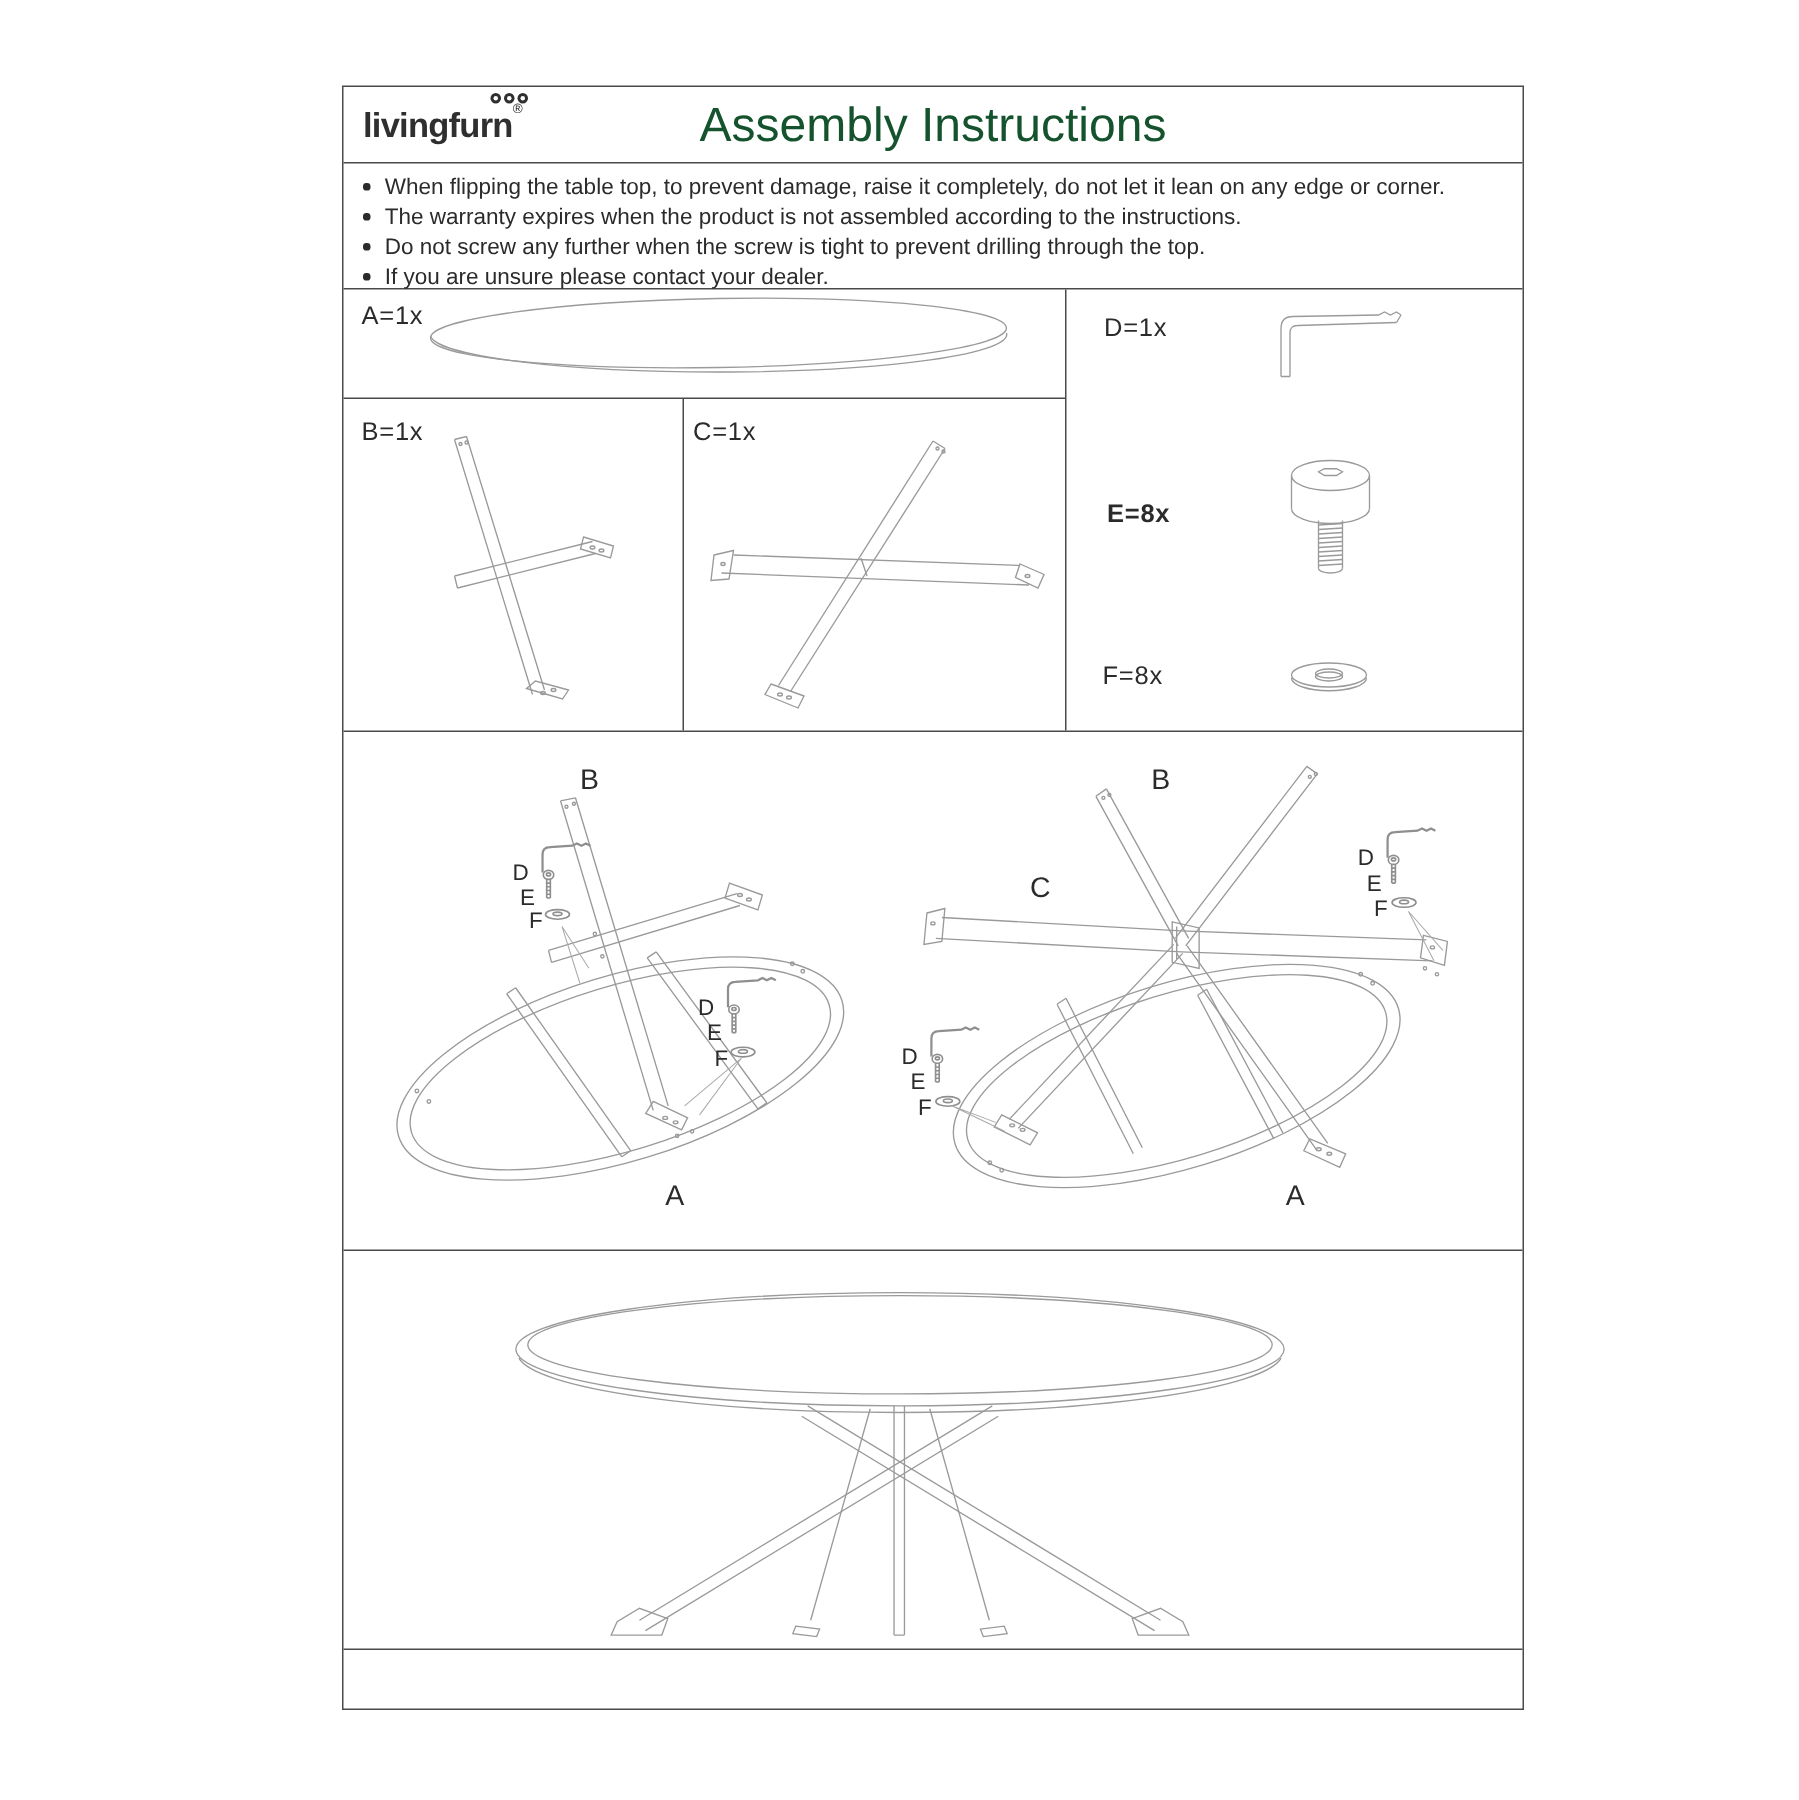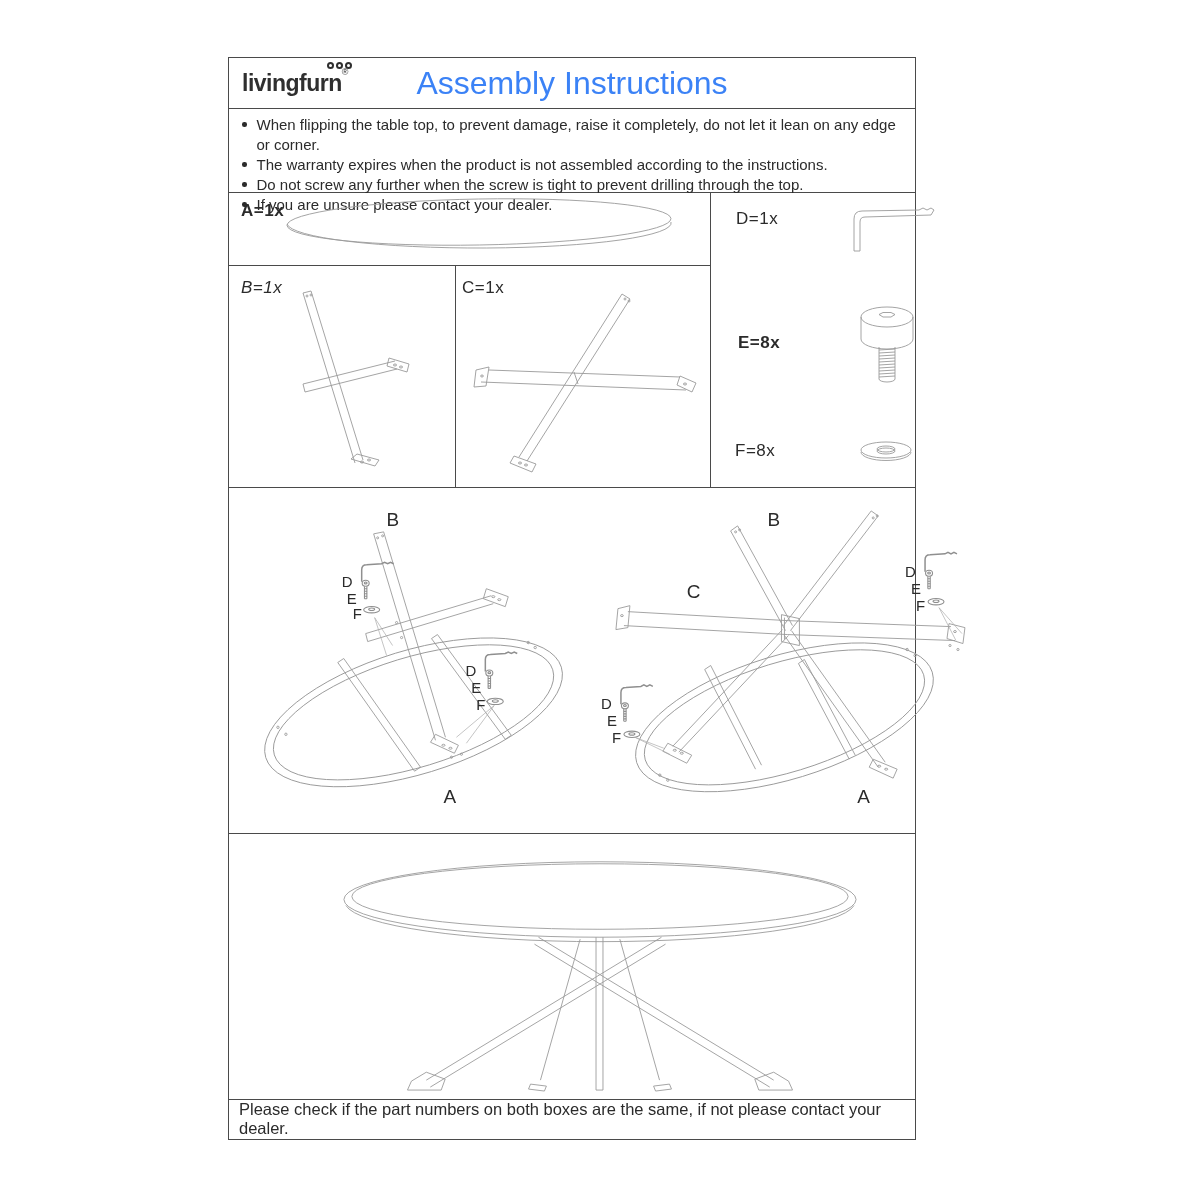--- a/index.html
+++ b/index.html
@@ -1,50 +1,50 @@
 <!DOCTYPE html>
 <html><head>
 <meta charset="utf-8">
 <style>
   * { margin:0; padding:0; box-sizing:border-box; }
   html,body { background:#ffffff; }
   body { width:1199px; height:1200px; position:relative; font-family:"Liberation Sans",sans-serif; color:#2b2b2b; }
 
-  .sheet { position:absolute; left:228px; top:57px; width:688px; height:1083px;
+  .sheet { position:absolute; left:228px; top:57px; width:788px; height:1083px;
            border:1px solid #4a4a4a; background:#fff; }
 
   .row { position:relative; border-bottom:1px solid #4a4a4a; }
 
   
   .hdr { height:51px; }
   .logo { position:absolute; left:13px; top:3px; }
   .logo-dots { position:absolute; left:85px; top:1px; display:flex; gap:2px; }
   .logo-dots i { width:7px; height:7px; border-radius:50%; background:#2f2f2f; position:relative; display:block; }
   .logo-dots i::after { content:""; position:absolute; left:2px; top:2px; width:3px; height:3px; background:#fff; border-radius:50%; }
   .brand { font-size:23px; font-weight:bold; color:#2f2f2f; letter-spacing:-0.5px; display:inline-block; margin-top:9px; }
   .tm { font-size:9px; vertical-align:top; position:relative; top:6px; }
-  .title { position:absolute; left:0; right:0; top:7px; text-align:center; font-size:32px; color:#3b82f6; }
+  .title { position:absolute; left:0; right:0; top:7px; text-align:center; font-size:32px; color:#14532d; }
 
   
   .warn { height:84px; padding:6px 12px 0 10px; }
   .warn ul { list-style:none; }
   .warn li { display:flex; align-items:flex-start; font-size:15px; line-height:20px; color:#2b2b2b; }
   .warn .dot { width:4.5px; height:4.5px; border-radius:50%; background:#2b2b2b; margin:7px 10px 0 3px; flex:none; }
 
   
   .parts { height:295px; display:flex; }
   .parts-left { width:482px; border-right:1px solid #4a4a4a; }
   .cell-a { height:73px; border-bottom:1px solid #4a4a4a; position:relative; }
   .bc-row { height:221px; display:flex; }
   .cell-b { width:227px; border-right:1px solid #4a4a4a; position:relative; }
   .cell-c { flex:1; position:relative; }
   .parts-right { flex:1; position:relative; }
   .part-label { position:absolute; font-size:17px; color:#2b2b2b; letter-spacing:0.5px; }
-  .lbl-a { left:12px; top:8px;font-weight:bold; }
-  .lbl-b { left:12px; top:12px;font-style:italic; }
+  .lbl-a { left:12px; top:8px; }
+  .lbl-b { left:12px; top:12px; }
   .lbl-c { left:6px; top:12px; }
   .lbl-d { left:25px; top:16px; }
   .lbl-e { left:27px; top:140px;font-weight:bold; }
   .lbl-f { left:24px; top:248px; }
   .hw-icon { position:absolute; }
   .hw-allen  { left:138px; top:12px; }
   .hw-bolt   { left:148px; top:112px; }
   .hw-washer { left:148px; top:246px; }
 
   
@@ -347,17 +347,14 @@
         <path d="M352,106 L312,248 M392,106 L432,248"></path>
 
         <path d="M178,258 L212,258 L216,247 L197,240 L182,249 Z"></path>
         <path d="M532,258 L566,258 L562,249 L547,240 L528,247 Z"></path>
         <path d="M302,252 L318,254 L316,259 L300,257 Z"></path>
         <path d="M426,254 L442,252 L444,257 L428,259 Z"></path>
       </g>
     </svg>
   </div>
 
-  <div class="row ftr">
-    <span>Please check if the part numbers on both boxes are the same, if not please contact your dealer.</span>
-  </div>
 
 </div>
 
 </body></html>

